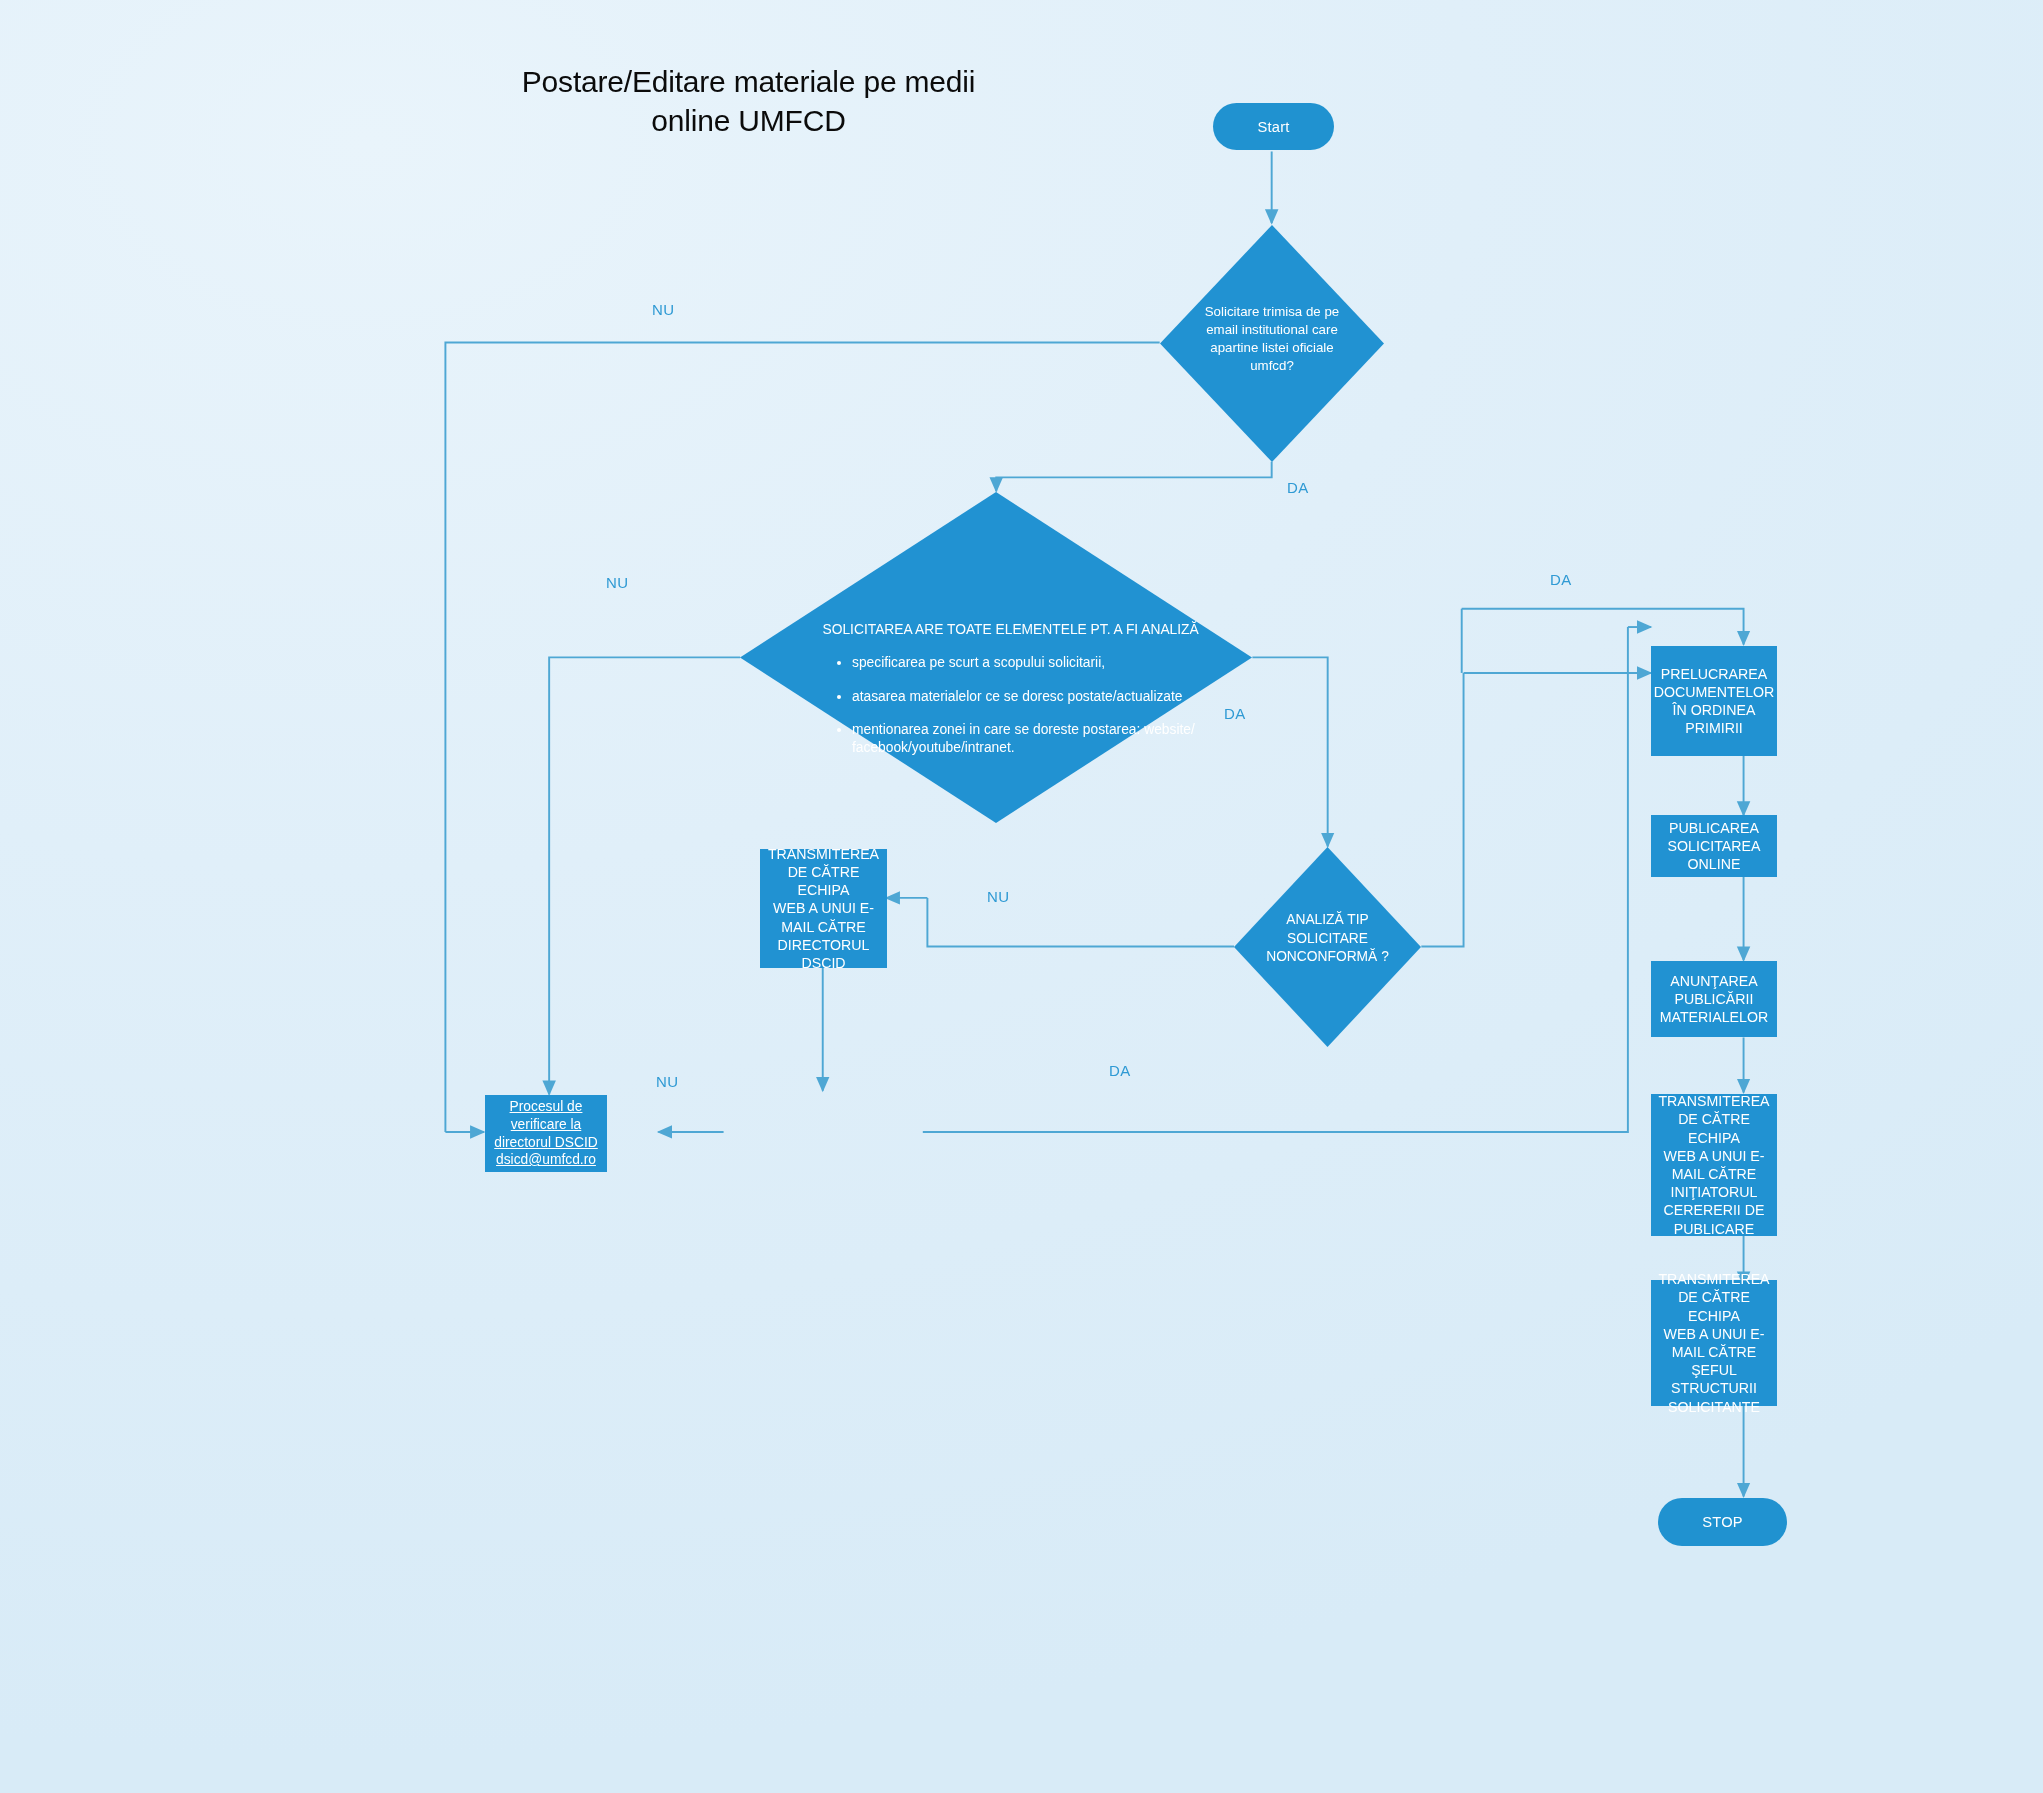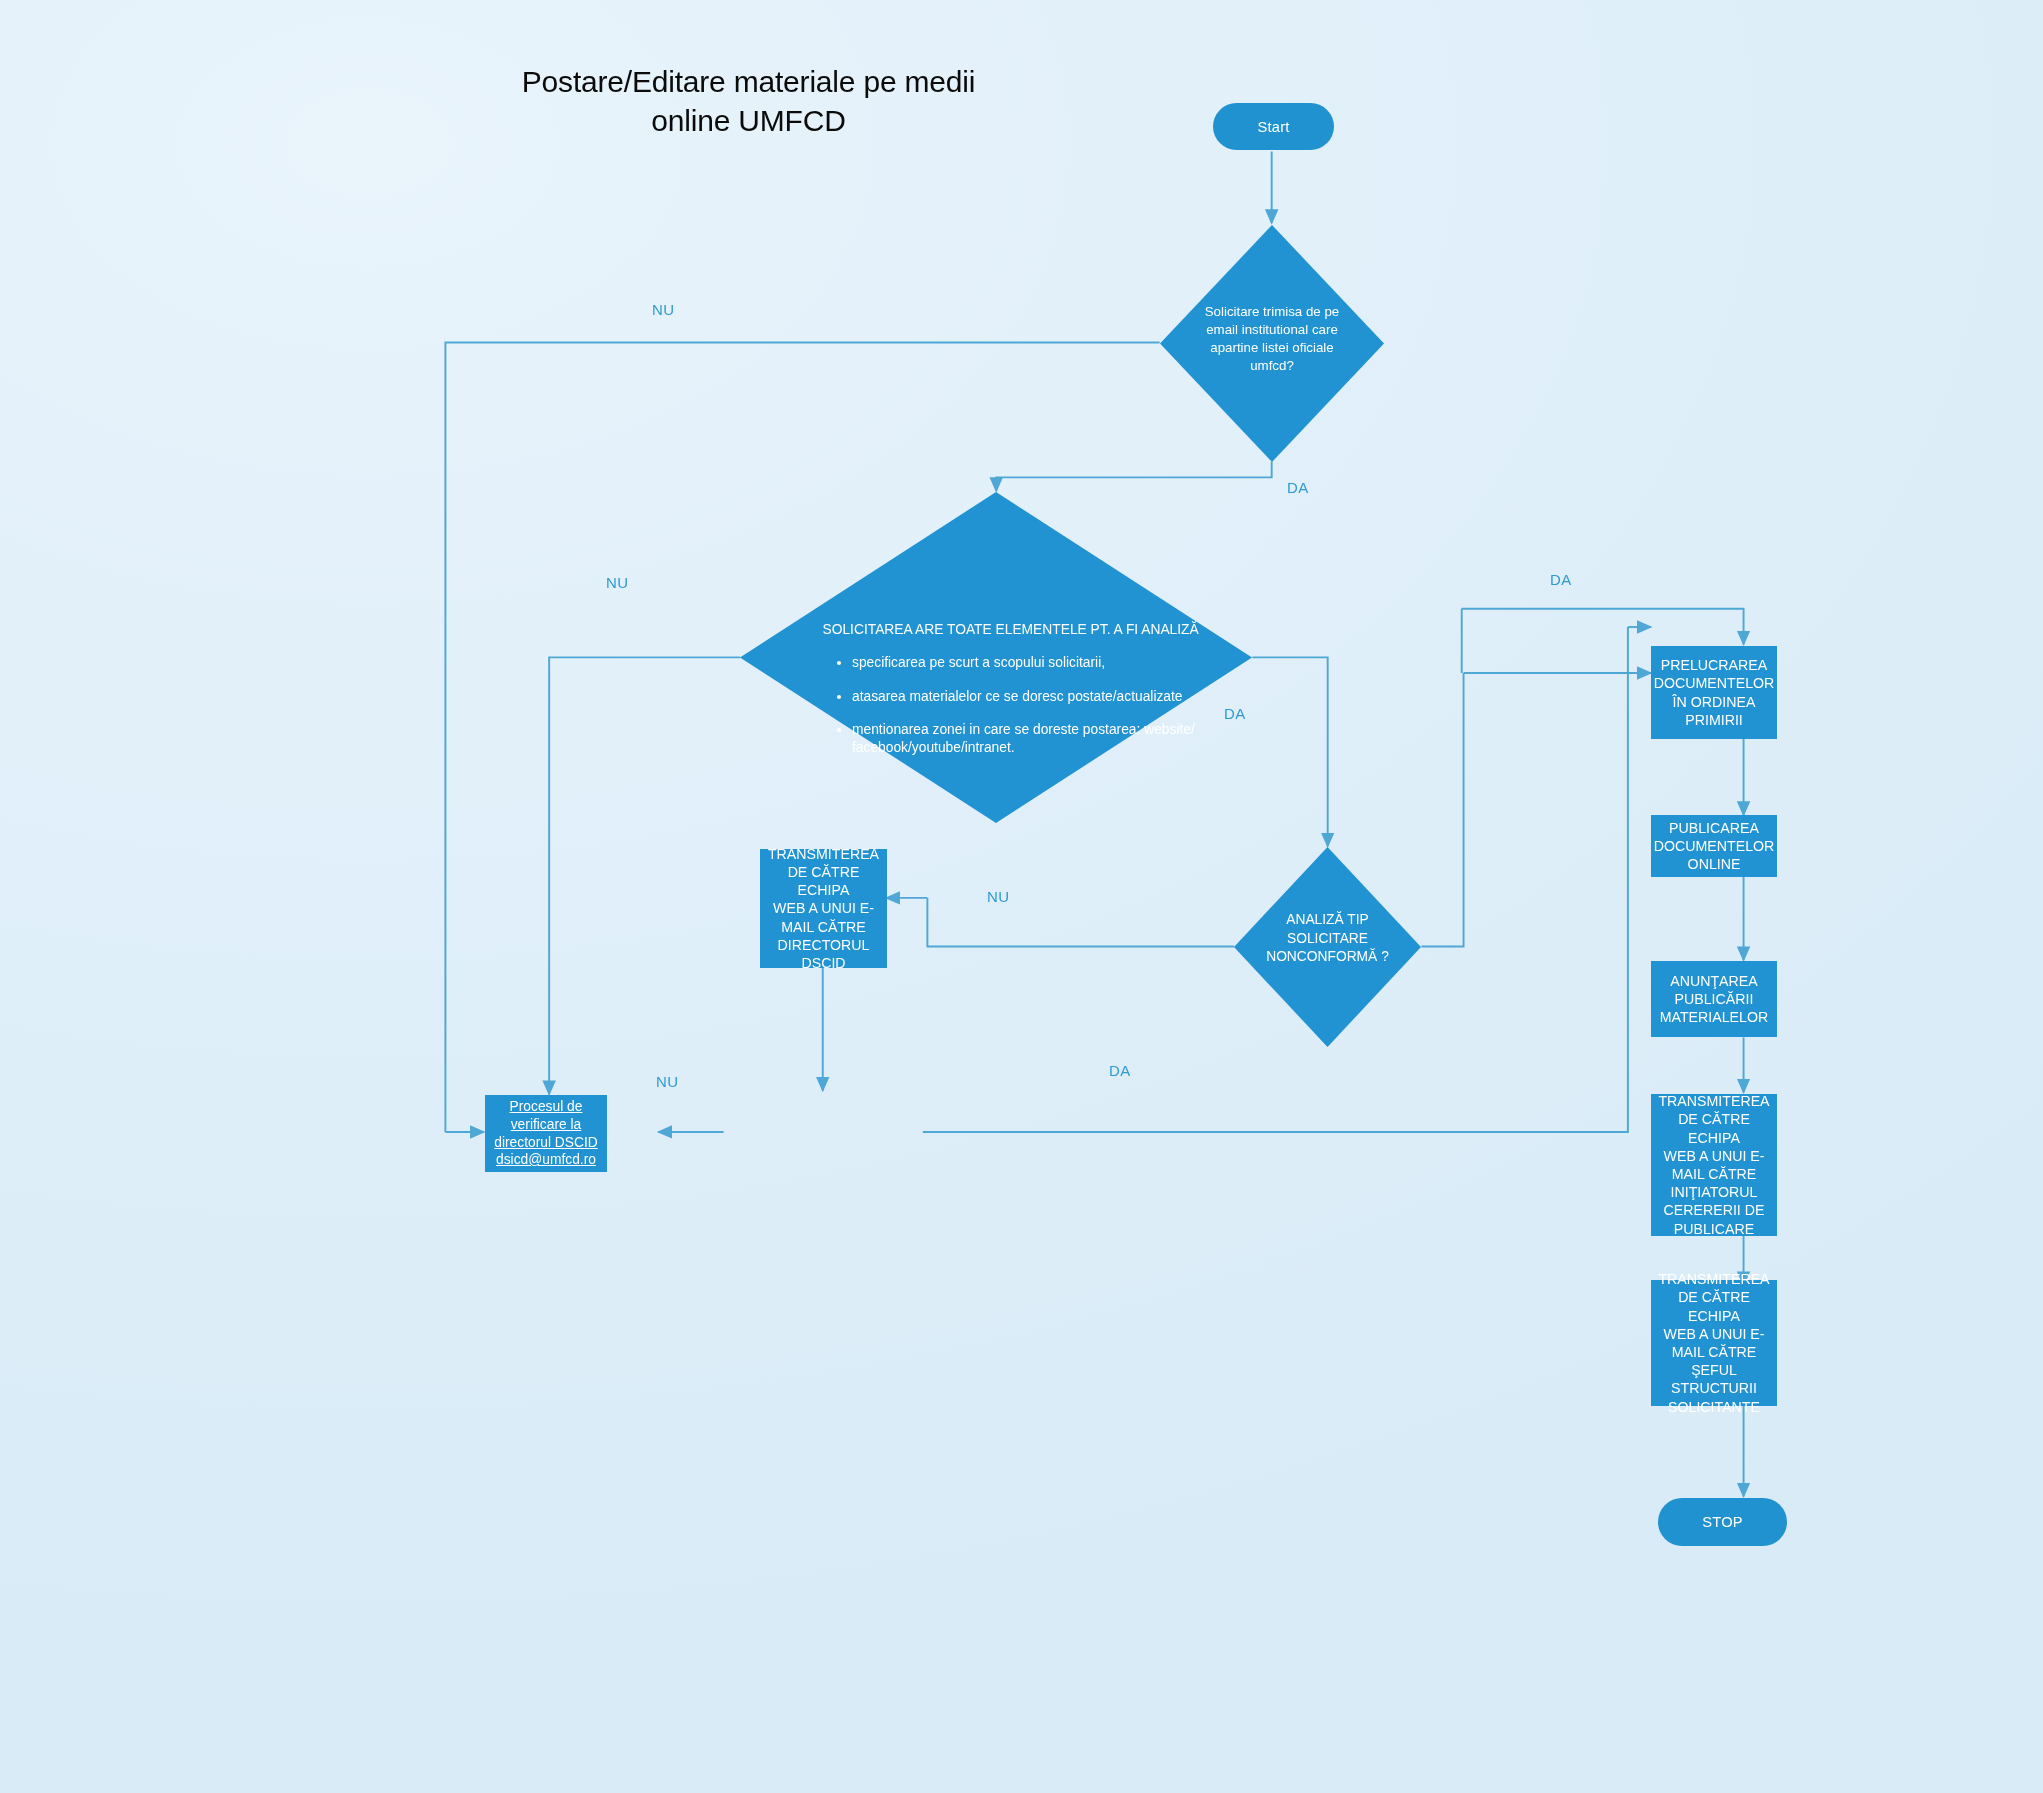--- a/index.html
+++ b/index.html
@@ -193,27 +193,27 @@
 WEB A UNUI E-
 MAIL CĂTRE
 DIRECTORUL
 DSCID</div>
 
   <div class="node process" style="left:485px; top:1095px; width:122px; height:77px; font-size:13.8px;text-decoration:underline;">Procesul de
 verificare la
 directorul DSCID
 dsicd@umfcd.ro</div>
 
-  <div class="node process" style="left:1651px; top:646px; width:126px; height:93px;">PRELUCRAREA
+  <div class="node process" style="left:1651px; top:646px; width:126px; height:110px;">PRELUCRAREA
 DOCUMENTELOR
 ÎN ORDINEA
 PRIMIRII</div>
 
   <div class="node process" style="left:1651px; top:815px; width:126px; height:62px;">PUBLICAREA
-DOCUMENTELOR
+SOLICITAREA
 ONLINE</div>
 
   <div class="node process" style="left:1651px; top:961px; width:126px; height:76px;">ANUNŢAREA
 PUBLICĂRII
 MATERIALELOR</div>
 
   <div class="node process" style="left:1651px; top:1094px; width:126px; height:142px;">TRANSMITEREA
 DE CĂTRE ECHIPA
 WEB A UNUI E-
 MAIL CĂTRE

